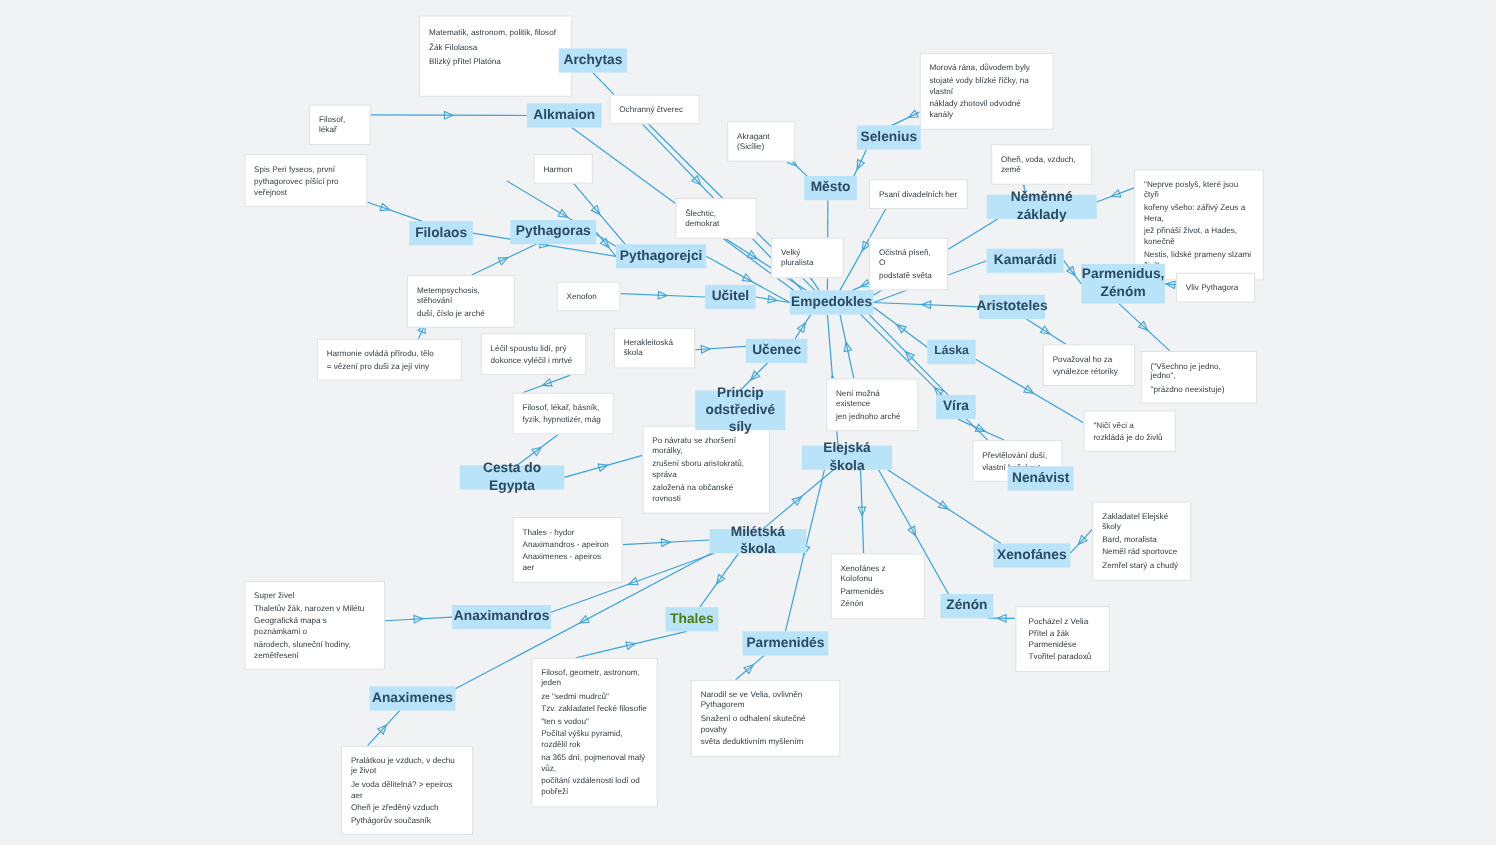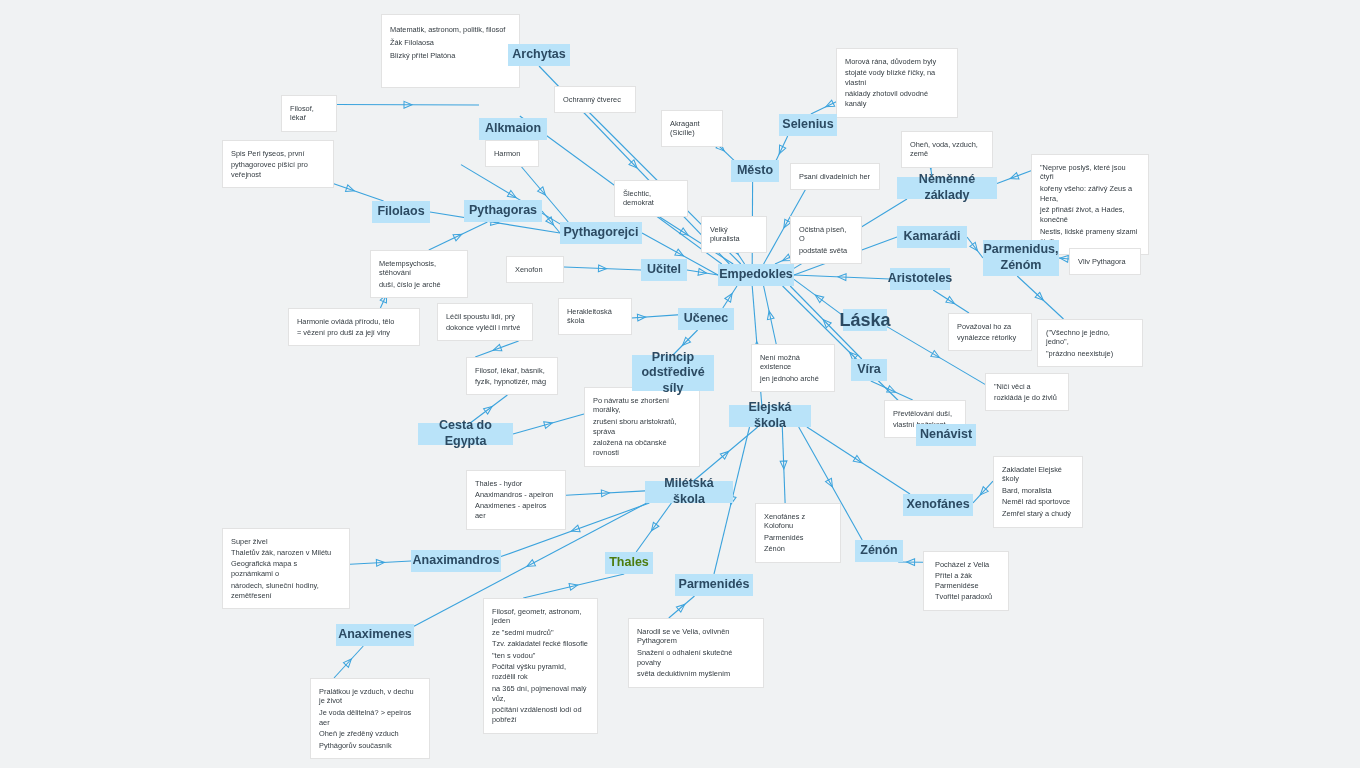--- a/index.html
+++ b/index.html
@@ -427,34 +427,34 @@
       <span class="ln">Oheň je zředěný vzduch</span>
       <span class="ln">Pythágorův současník</span>
     </div>
     <div class="note tight" style="left: 628px; top: 618px; width: 136px; min-height: 52px;">
       <span class="ln">Narodil se ve Velia, ovlivněn Pythagorem</span>
       <span class="ln">Snažení o odhalení skutečné povahy</span>
       <span class="ln">světa deduktivním myšlením</span>
     </div>
     <div class="node" style="left: 718px; top: 264px; width: 76px; height: 22px; font-size: 12.5px; background: rgb(185, 227, 249); color: rgb(43, 74, 98);">Empedokles</div>
     <div class="node" style="left: 508px; top: 44px; width: 62px; height: 22px; font-size: 12.5px; background: rgb(185, 227, 249); color: rgb(43, 74, 98);">Archytas</div>
-    <div class="node" style="left: 479px; top: 94px; width: 68px; height: 22px; font-size: 12.5px; background: rgb(185, 227, 249); color: rgb(43, 74, 98); margin-top: 24px;">Alkmaion</div>
+    <div class="node" style="left: 479px; top: 94px; width: 68px; height: 22px; font-size: 12.5px; background: rgb(185, 227, 249); color: rgb(43, 74, 98);">Alkmaion</div>
     <div class="node" style="left: 372px; top: 201px; width: 58px; height: 22px; font-size: 12.5px; background: rgb(185, 227, 249); color: rgb(43, 74, 98);">Filolaos</div>
     <div class="node" style="left: 464px; top: 200px; width: 78px; height: 22px; font-size: 12.5px; background: rgb(185, 227, 249); color: rgb(43, 74, 98);">Pythagoras</div>
     <div class="node" style="left: 560px; top: 222px; width: 82px; height: 22px; font-size: 12.5px; background: rgb(185, 227, 249); color: rgb(43, 74, 98);">Pythagorejci</div>
     <div class="node" style="left: 731px; top: 160px; width: 48px; height: 22px; font-size: 12.5px; background: rgb(185, 227, 249); color: rgb(43, 74, 98);">Město</div>
     <div class="node" style="left: 779px; top: 114px; width: 58px; height: 22px; font-size: 12.5px; background: rgb(185, 227, 249); color: rgb(43, 74, 98);">Selenius</div>
     <div class="node" style="left: 897px; top: 177px; width: 100px; height: 22px; font-size: 12.5px; background: rgb(185, 227, 249); color: rgb(43, 74, 98);">Něměnné základy</div>
     <div class="node" style="left: 897px; top: 226px; width: 70px; height: 22px; font-size: 12.5px; background: rgb(185, 227, 249); color: rgb(43, 74, 98);">Kamarádi</div>
     <div class="node" style="left: 983px; top: 240px; width: 76px; height: 36px; font-size: 12.5px; background: rgb(185, 227, 249); color: rgb(43, 74, 98);">Parmenidus,
 Zénóm</div>
     <div class="node" style="left: 890px; top: 268px; width: 60px; height: 22px; font-size: 12.5px; background: rgb(185, 227, 249); color: rgb(43, 74, 98);">Aristoteles</div>
     <div class="node" style="left: 641px; top: 259px; width: 46px; height: 22px; font-size: 12.5px; background: rgb(185, 227, 249); color: rgb(43, 74, 98);">Učitel</div>
     <div class="node" style="left: 678px; top: 308px; width: 56px; height: 22px; font-size: 12.5px; background: rgb(185, 227, 249); color: rgb(43, 74, 98);">Učenec</div>
-    <div class="node" style="left: 843px; top: 309px; width: 44px; height: 22px; font-size: 18px; background: rgb(185, 227, 249); color: rgb(43, 74, 98);">Láska</div>
+    <div class="node" style="left: 843px; top: 309px; width: 44px; height: 22px; font-size: 11px; background: rgb(185, 227, 249); color: rgb(43, 74, 98);">Láska</div>
     <div class="node" style="left: 851px; top: 359px; width: 36px; height: 22px; font-size: 12.5px; background: rgb(185, 227, 249); color: rgb(43, 74, 98);">Víra</div>
     <div class="node" style="left: 916px; top: 424px; width: 60px; height: 22px; font-size: 12.5px; background: rgb(185, 227, 249); color: rgb(43, 74, 98);">Nenávist</div>
     <div class="node" style="left: 632px; top: 355px; width: 82px; height: 36px; font-size: 12.5px; background: rgb(185, 227, 249); color: rgb(43, 74, 98);">Princip
 odstředivé síly</div>
     <div class="node" style="left: 729px; top: 405px; width: 82px; height: 22px; font-size: 12.5px; background: rgb(185, 227, 249); color: rgb(43, 74, 98);">Elejská škola</div>
     <div class="node" style="left: 903px; top: 494px; width: 70px; height: 22px; font-size: 12.5px; background: rgb(185, 227, 249); color: rgb(43, 74, 98);">Xenofánes</div>
     <div class="node" style="left: 855px; top: 540px; width: 48px; height: 22px; font-size: 12.5px; background: rgb(185, 227, 249); color: rgb(43, 74, 98);">Zénón</div>
     <div class="node" style="left: 418px; top: 423px; width: 95px; height: 22px; font-size: 12.5px; background: rgb(185, 227, 249); color: rgb(43, 74, 98);">Cesta do Egypta</div>
     <div class="node" style="left: 645px; top: 481px; width: 88px; height: 22px; font-size: 12.5px; background: rgb(185, 227, 249); color: rgb(43, 74, 98);">Milétská škola</div>
     <div class="node" style="left: 605px; top: 552px; width: 48px; height: 22px; font-size: 12.5px; background: rgb(185, 227, 249); color: #4d7c0f;">Thales</div>

